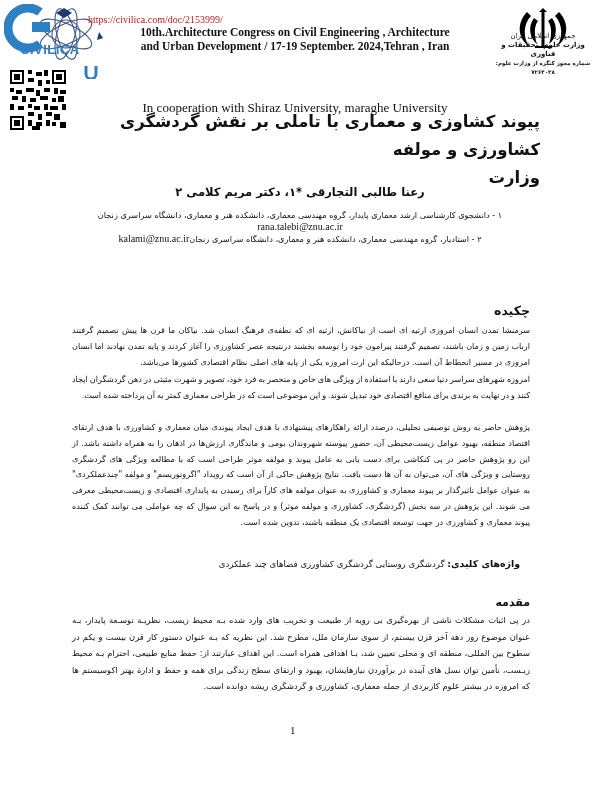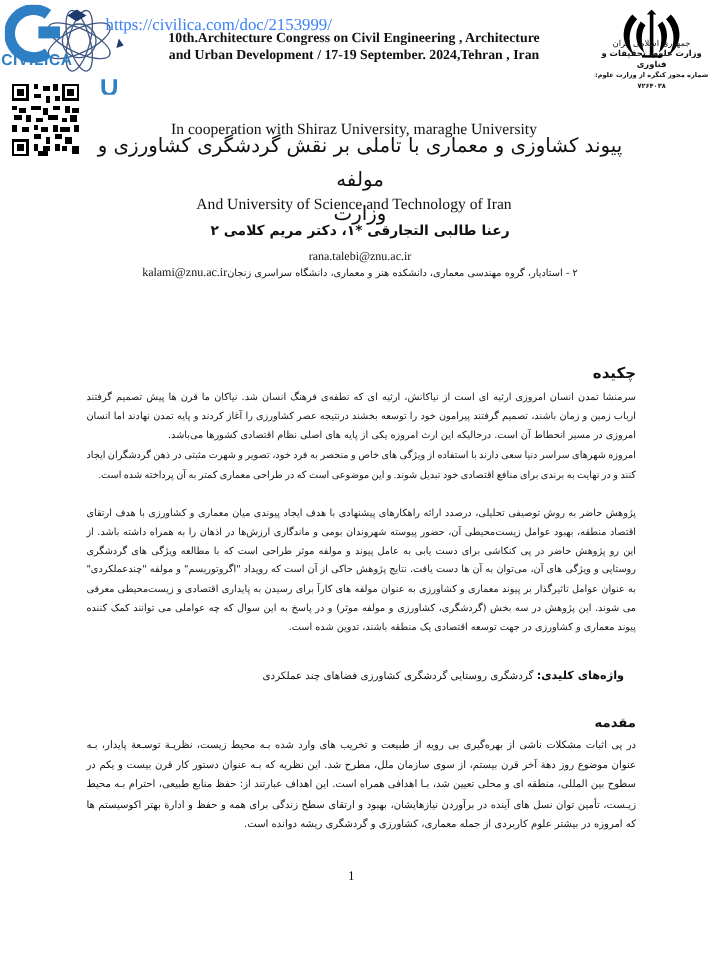--- a/index.html
+++ b/index.html
@@ -5,44 +5,44 @@
     html, body { margin: 0; padding: 0; background: #ffffff; }
     body {
       width: 600px; height: 800px; position: relative; overflow: hidden;
       font-family: "DejaVu Sans", sans-serif; color: #111;
     }
     .abs { position: absolute; }
 
     
     .civilica-logo { left: 4px; top: 4px; width: 100px; height: 75px; }
     .civilica-word {
-      left: 1px; top: 42px; font-family: "Liberation Sans", sans-serif;
+      left: 20px; top: 42px; font-family: "Liberation Sans", sans-serif;
       font-size: 13px; font-weight: bold; color: #2f7fc4; letter-spacing: 0.5px;
     }
     .qr { left: 10px; top: 70px; width: 56px; height: 60px; }
     .url {
       left: 88px; top: 14px; font-family: "Liberation Serif", serif;
-      font-size: 14px; color: #3b82f6; white-space: nowrap;
+      font-size: 10px; color: #b91c1c; white-space: nowrap;
     }
     .conf {
       left: 130px; top: 25px; width: 330px; text-align: center;
       font-family: "Liberation Serif", serif; line-height: 14px;
     }
     .conf .b { font-size: 11.5px; font-weight: bold; }
     .conf .n { font-size: 13px; margin-top: 48px; }
     .iran-emblem { left: 515px; top: 8px; width: 56px; height: 42px; }
     .iran-text {
       left: 488px; top: 32px; width: 110px; text-align: center; direction: rtl;
       font-size: 7px; line-height: 9px; color: #111;
     }
 
     
     .title {
-      left: 60px; top: 108px; width: 480px; text-align: center; direction: rtl;
-      font-size: 16.5px; font-weight: normal; line-height: 28px;
+      left: 60px; top: 108px; width: 480px; text-align: right; direction: rtl;
+      font-size: 16.5px; font-weight: bold; line-height: 28px;
     }
     .authors {
       left: 60px; top: 185px; width: 480px; text-align: center; direction: rtl;
       font-size: 11.5px; font-weight: bold;
     }
     .affil {
       left: 60px; top: 209px; width: 480px; text-align: center;
       font-size: 8.2px; line-height: 12px; direction: rtl;
     }
     .affil .email { font-family: "Liberation Serif", serif; font-size: 10px; direction: ltr; unicode-bidi: embed; }
@@ -135,21 +135,20 @@
     </g>
   </svg>
 </div>
 
 <div class="abs url">https://civilica.com/doc/2153999/</div>
 
 <div class="abs conf">
   <div class="b">10th.Architecture Congress on Civil Engineering , Architecture</div>
   <div class="b">and Urban Development  /  17-19 September. 2024,Tehran , Iran</div>
   <div class="n">In cooperation with Shiraz University, maraghe University</div>
-  <div class="n">And University of Science and Technology of Iran</div>
 </div>
 
 <div class="abs iran-emblem">
   <svg width="56" height="42" viewBox="0 0 56 42">
     <g fill="#000">
       <path d="M12 4 C2 14 2 30 14 38 C8 30 8 16 16 8 Z"></path>
       <path d="M44 4 C54 14 54 30 42 38 C48 30 48 16 40 8 Z"></path>
       <path d="M19 10 C13 18 14 30 22 36 C19 28 19 18 23 13 Z"></path>
       <path d="M37 10 C43 18 42 30 34 36 C37 28 37 18 33 13 Z"></path>
       <rect x="26.5" y="2" width="3" height="36"></rect>
@@ -165,20 +164,21 @@
 </div>
 
 <div class="abs title">
   <div>پیوند کشاوزی و معماری با تاملی بر نقش گردشگری کشاورزی و مولفه</div>
   <div>وزارت</div>
 </div>
 
 <div class="abs authors">رعنا طالبی التجارقی *۱، دکتر مریم کلامی ۲</div>
 
 <div class="abs affil">
+  <div>۱ - دانشجوی کارشناسی ارشد معماری پایدار، گروه مهندسی معماری، دانشکده هنر و معماری، دانشگاه سراسری زنجان</div>
   <div class="email">rana.talebi@znu.ac.ir</div>
   <div>
     <span>۲ - استادیار، گروه مهندسی معماری، دانشکده هنر و معماری، دانشگاه سراسری زنجان</span><span class="email">kalami@znu.ac.ir</span>
   </div>
 </div>
 
 <div class="abs section-head" style="left:60px; top:303px; width:470px;">چکیده</div>
 <div class="abs para" style="left:72px; top:323px; width:458px;">سرمنشا تمدن انسان امروزی ارثیه ای است از نیاکانش، ارثیه ای که نطفه‌ی فرهنگ انسان شد. نیاکان ما قرن ها پیش تصمیم گرفتند ارباب زمین و زمان باشند، تصمیم گرفتند پیرامون خود را توسعه بخشند درنتیجه عصر کشاورزی را آغاز کردند و پایه تمدن نهادند اما انسان امروزی در مسیر انحطاط آن است. درحالیکه این ارث امروزه یکی از پایه های اصلی نظام اقتصادی کشورها می‌باشد.</div>
 <div class="abs para" style="left:72px; top:372px; width:458px;font-family:Liberation Serif, serif;">امروزه شهرهای سراسر دنیا سعی دارند با استفاده از ویژگی های خاص و منحصر به فرد خود، تصویر و شهرت مثبتی در ذهن گردشگران ایجاد کنند و در نهایت به برندی برای منافع اقتصادی خود تبدیل شوند. و این موضوعی است که در طراحی معماری کمتر به آن پرداخته شده است.</div>
 <div class="abs para" style="left:72px; top:420px; width:458px;">پژوهش حاضر به روش توصیفی  تحلیلی، درصدد ارائه راهکارهای پیشنهادی با هدف ایجاد پیوندی میان معماری و کشاورزی با هدف ارتقای اقتصاد منطقه، بهبود عوامل زیست‌محیطی آن، حضور پیوسته شهروندان بومی و ماندگاری ارزش‌ها در اذهان را به همراه داشته باشد. از این رو پژوهش حاضر در پی کنکاشی برای دست یابی به عامل پیوند و مولفه موثر طراحی است که با مطالعه ویژگی های گردشگری روستایی و ویژگی های آن، می‌توان به آن ها دست یافت. نتایج پژوهش حاکی از آن است که رویداد "اگروتوریسم" و مولفه "چندعملکردی" به عنوان عوامل تاثیرگذار بر پیوند معماری و کشاورزی به عنوان مولفه های کارآ برای رسیدن به پایداری اقتصادی و زیست‌محیطی معرفی می شوند. این پژوهش در سه بخش (گردشگری، کشاورزی و مولفه موثر) و در پاسخ به این سوال که چه عواملی می توانند کمک کننده پیوند معماری و کشاورزی در جهت توسعه اقتصادی یک منطقه باشند، تدوین شده است.</div>

